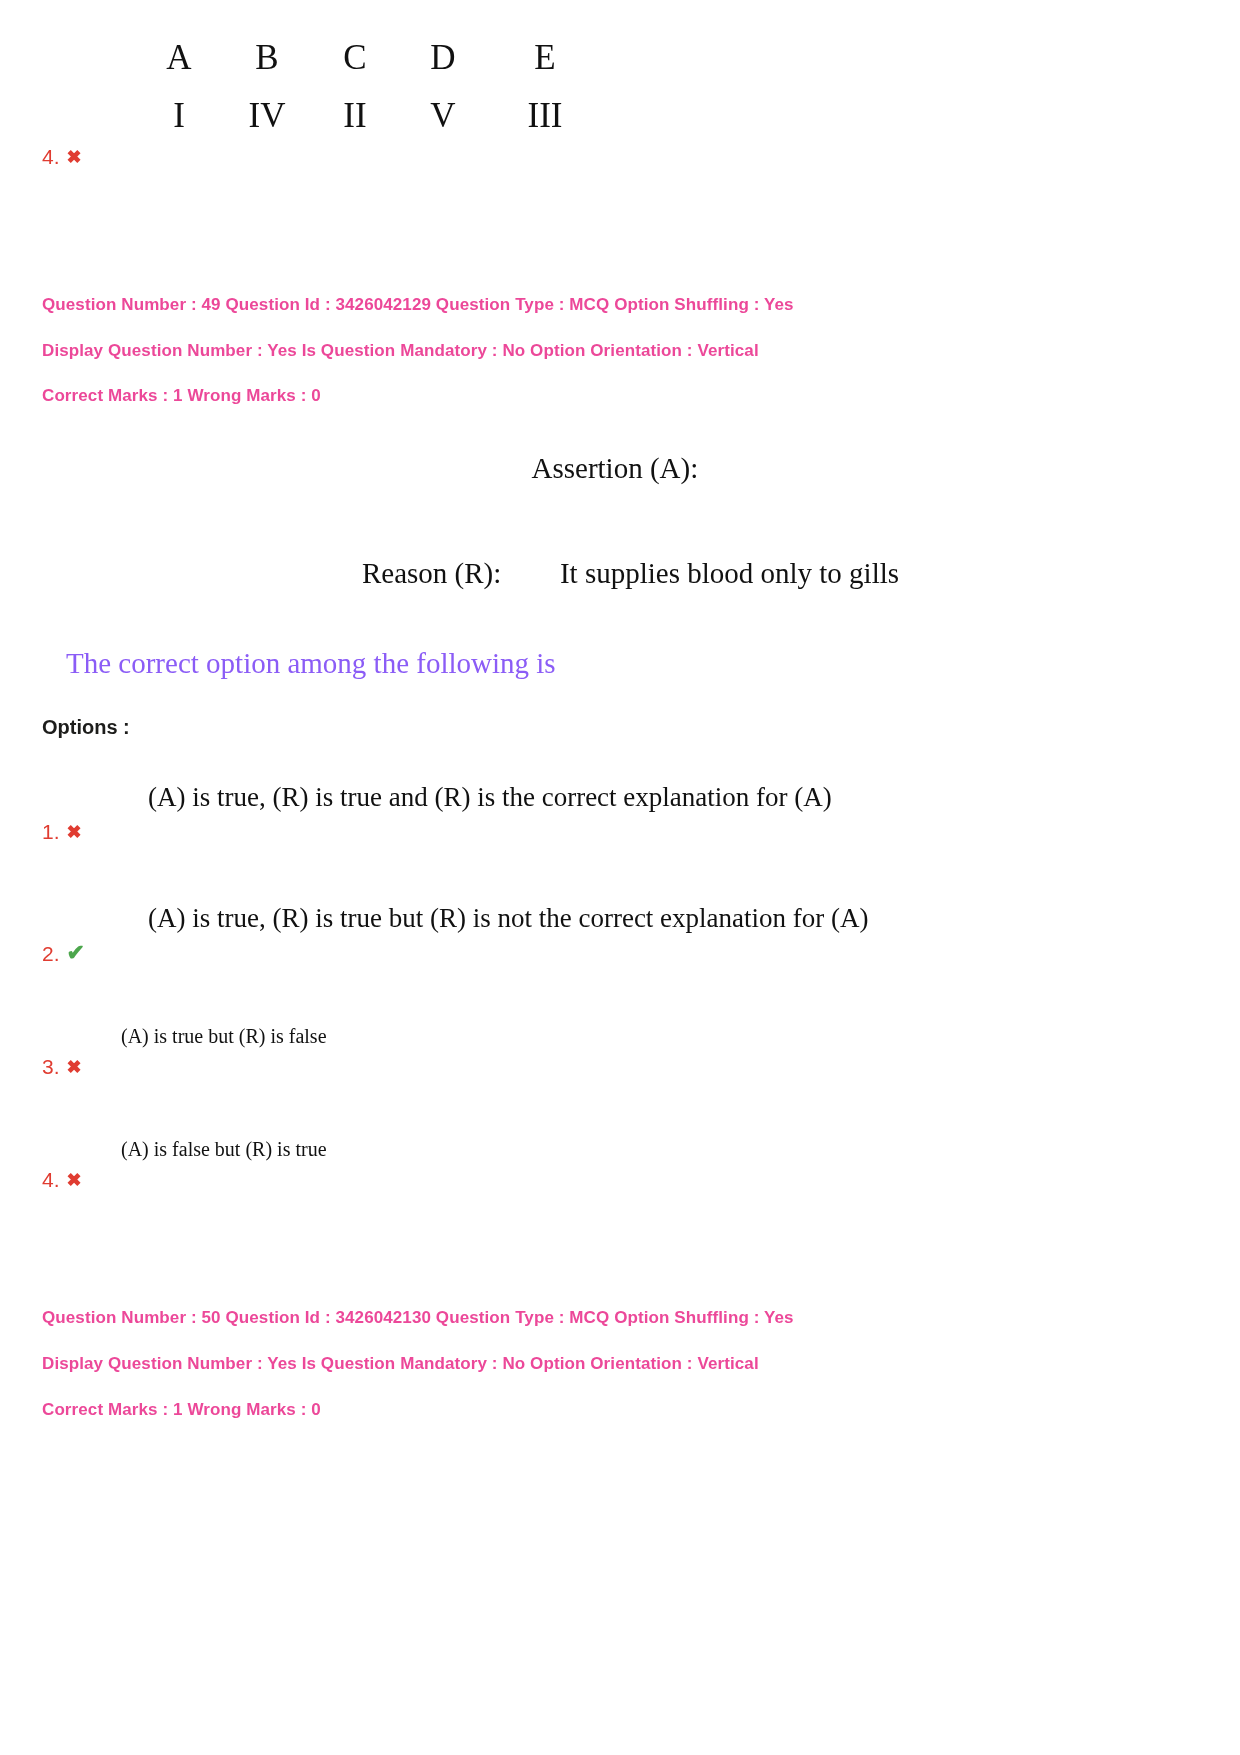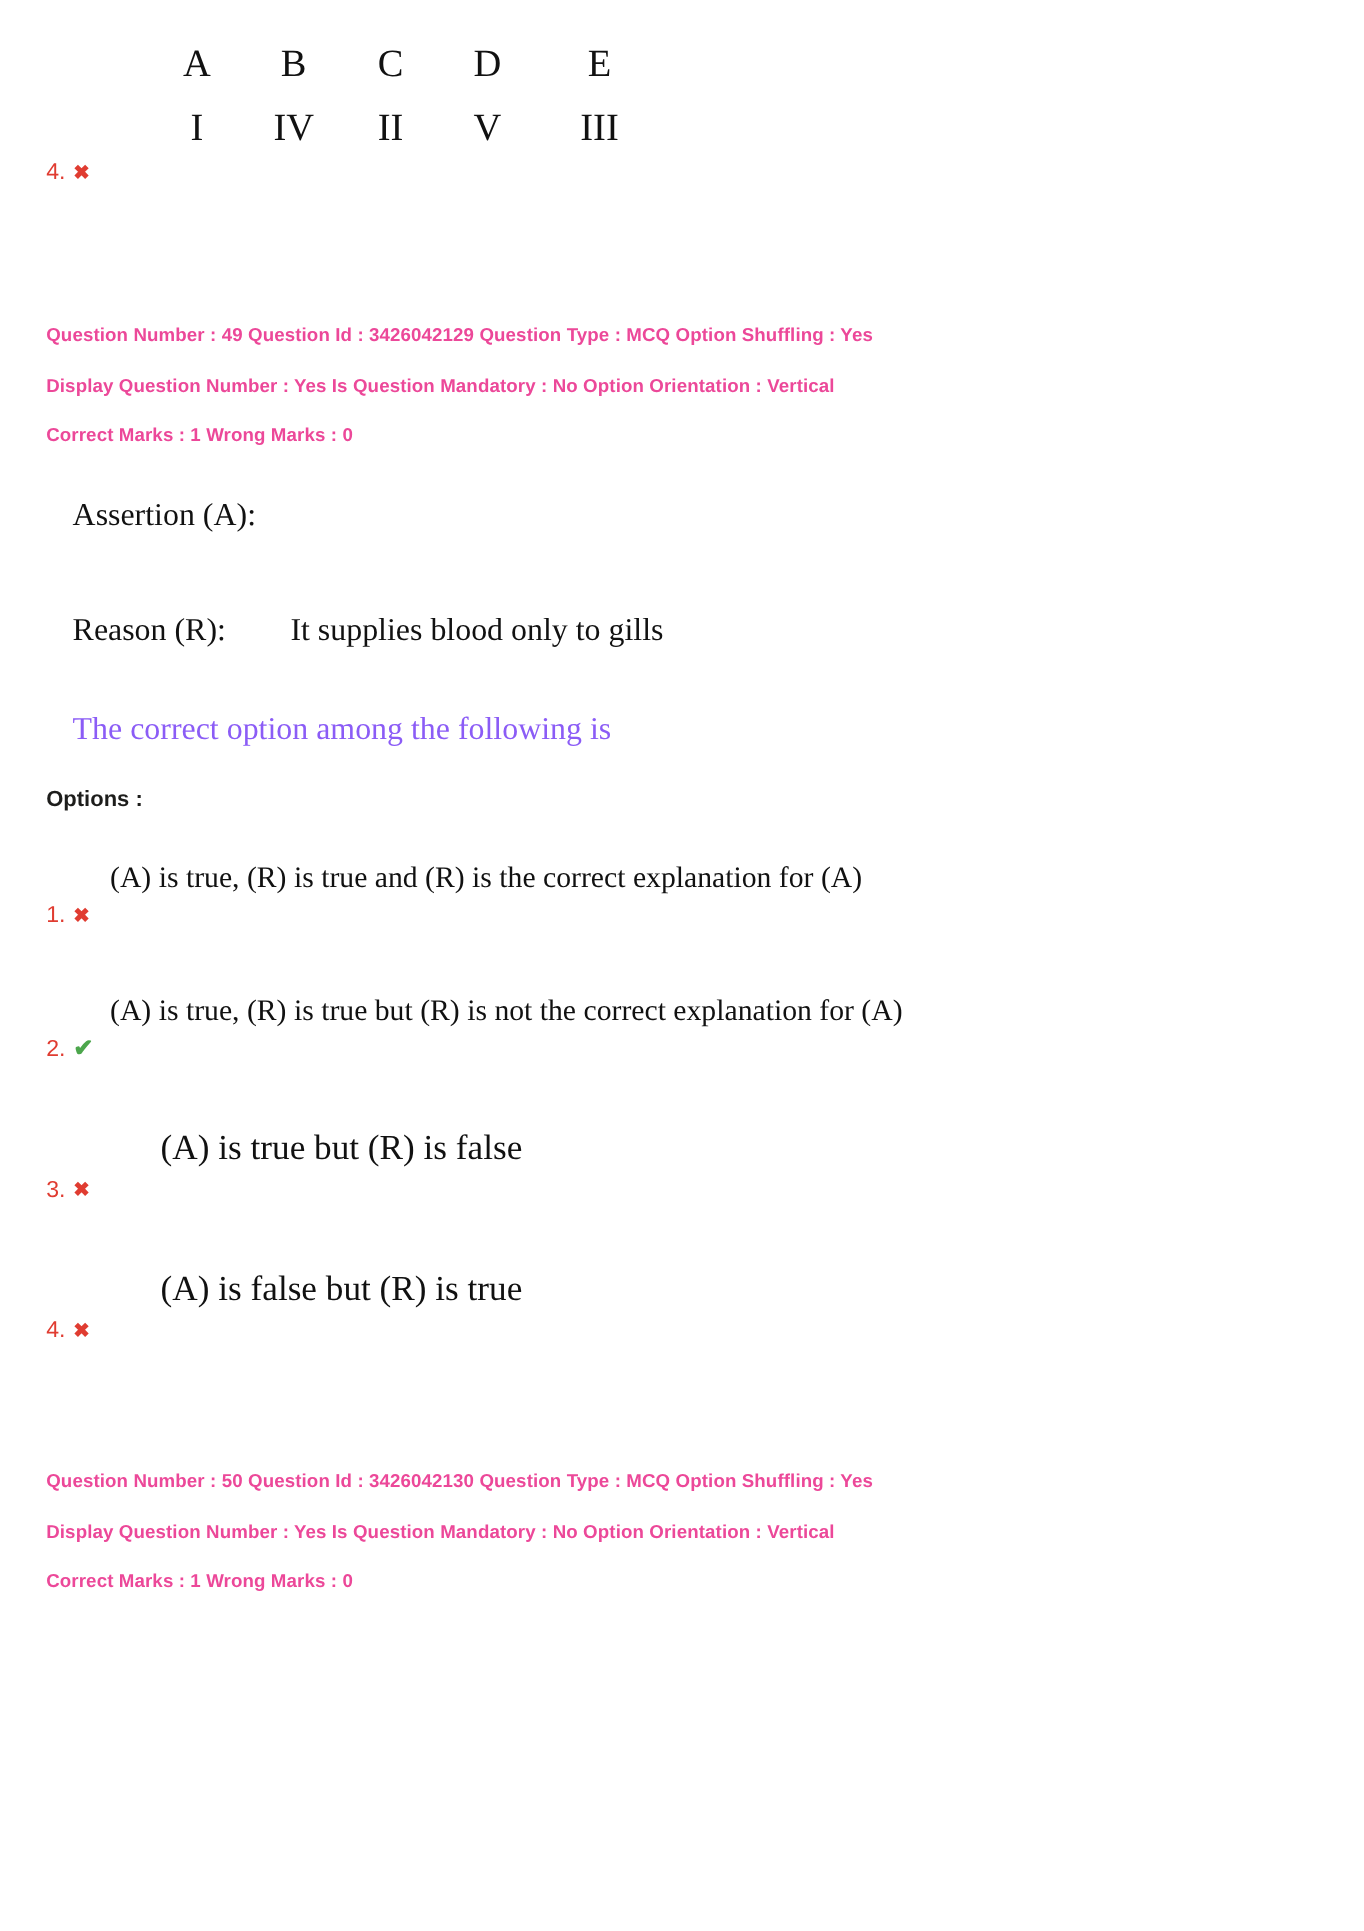--- a/index.html
+++ b/index.html
@@ -51,20 +51,21 @@
     color: #ec4899;
   }
 
   
   .qa-line {
     display: flex;
     font-family: "Liberation Serif", "DejaVu Serif", serif;
     font-size: 29px;
     color: #111;
     margin-left: 24px;
+    justify-content: center;
   }
   .qa-line.assertion { margin-top: 46px; }
   .qa-line.reason    { margin-top: 72px; }
   .qa-label { min-width: 198px; }
   .prompt {
     font-family: "Liberation Serif", "DejaVu Serif", serif;
     font-size: 29px;
     color: #8b5cf6;
     margin: 57px 0 0 24px;
   }
@@ -72,27 +73,27 @@
   .options-heading {
     font-weight: 700;
     font-size: 20px;
     margin-top: 36px;
     color: #1d1d1b;
   }
 
   
   .option { margin-top: 42px; margin-bottom: 60px; }
   .option-text {
-    margin-left: 58px;
+    margin-left: 106px;
     font-family: "Liberation Serif", "DejaVu Serif", serif;
     font-size: 27px;
     color: #111;
     line-height: 1.2;
   }
-  .option-text.large { font-size: 32px; margin-left: 104px; }
+  .option-text.large { font-size: 20px; margin-left: 79px; }
   .option .marker { margin-top: 8px; }
 
   .question-section.last { margin-top: 118px; }
 </style>
 </head>
 <body>
 
 <div class="page">
 
   <section>

